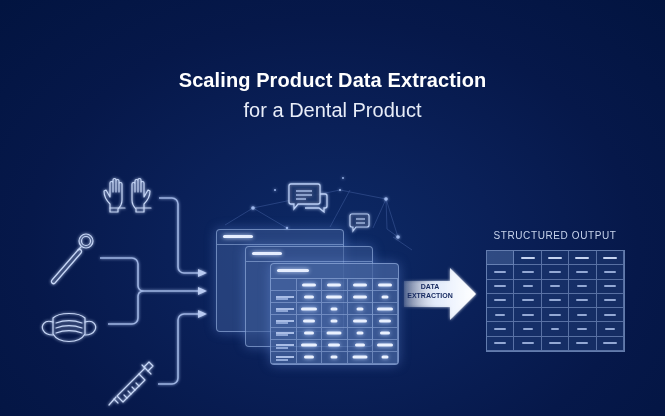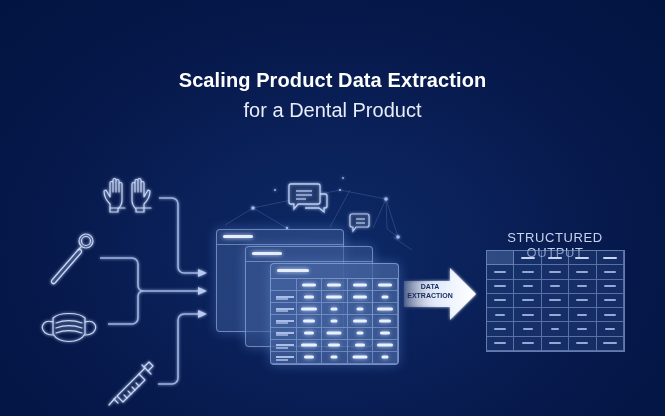--- a/index.html
+++ b/index.html
@@ -12,21 +12,21 @@
   svg.main{position:absolute;left:0;top:0;}
   .tbl{position:absolute;border:1px solid rgba(170,195,240,0.55);border-radius:4px;
     background:rgba(60,90,150,0.55);box-shadow:0 0 12px rgba(120,160,240,0.35);overflow:hidden;}
   .tbl .hdr{height:14px;border-bottom:1px solid rgba(170,195,240,0.5);position:relative;}
   .tbl .hdr .bar{position:absolute;left:6px;top:5px;height:3px;width:36px;background:#e6eeff;border-radius:2px;box-shadow:0 0 4px #cfe0ff;}
   .grid{display:grid;}
   .cell{border-right:1px solid rgba(170,195,240,0.45);border-bottom:1px solid rgba(170,195,240,0.45);position:relative;}
   .cell .d{position:absolute;left:50%;top:50%;transform:translate(-50%,-50%);height:3px;border-radius:2px;background:#eaf1ff;box-shadow:0 0 4px #bcd3ff;}
   .cell .l1{position:absolute;left:5px;top:40%;width:18px;height:2px;background:#a9bde6;}
   .cell .l2{position:absolute;left:5px;top:62%;width:12px;height:2px;background:#8ea6d6;}
-  .out-label{position:absolute;left:486px;width:138px;top:230px;text-align:center;font-size:13px;letter-spacing:0.6px;color:#c8d4ec;}
+  .out-label{position:absolute;left:486px;width:138px;top:230px;text-align:center;font-size:10px;letter-spacing:0.6px;color:#c8d4ec;}
   .out-tbl{position:absolute;left:486px;top:250px;width:137px;height:100px;border:1px solid rgba(150,175,220,0.6);background:rgba(40,70,130,0.45);}
   .out-tbl .cell .d{background:#93a8d4;box-shadow:none;height:2px;}
   .out-tbl .hrow .d{background:#c6d4f0;}
   .arrow-text{position:absolute;left:404px;top:282px;width:52px;text-align:center;font-size:7px;line-height:9px;color:#1a2d63;font-weight:bold;}
 </style>
 </head>
 <body>
 
 <div class="title t1">Scaling Product Data Extraction</div>
 <div class="title t2">for a Dental Product</div>

